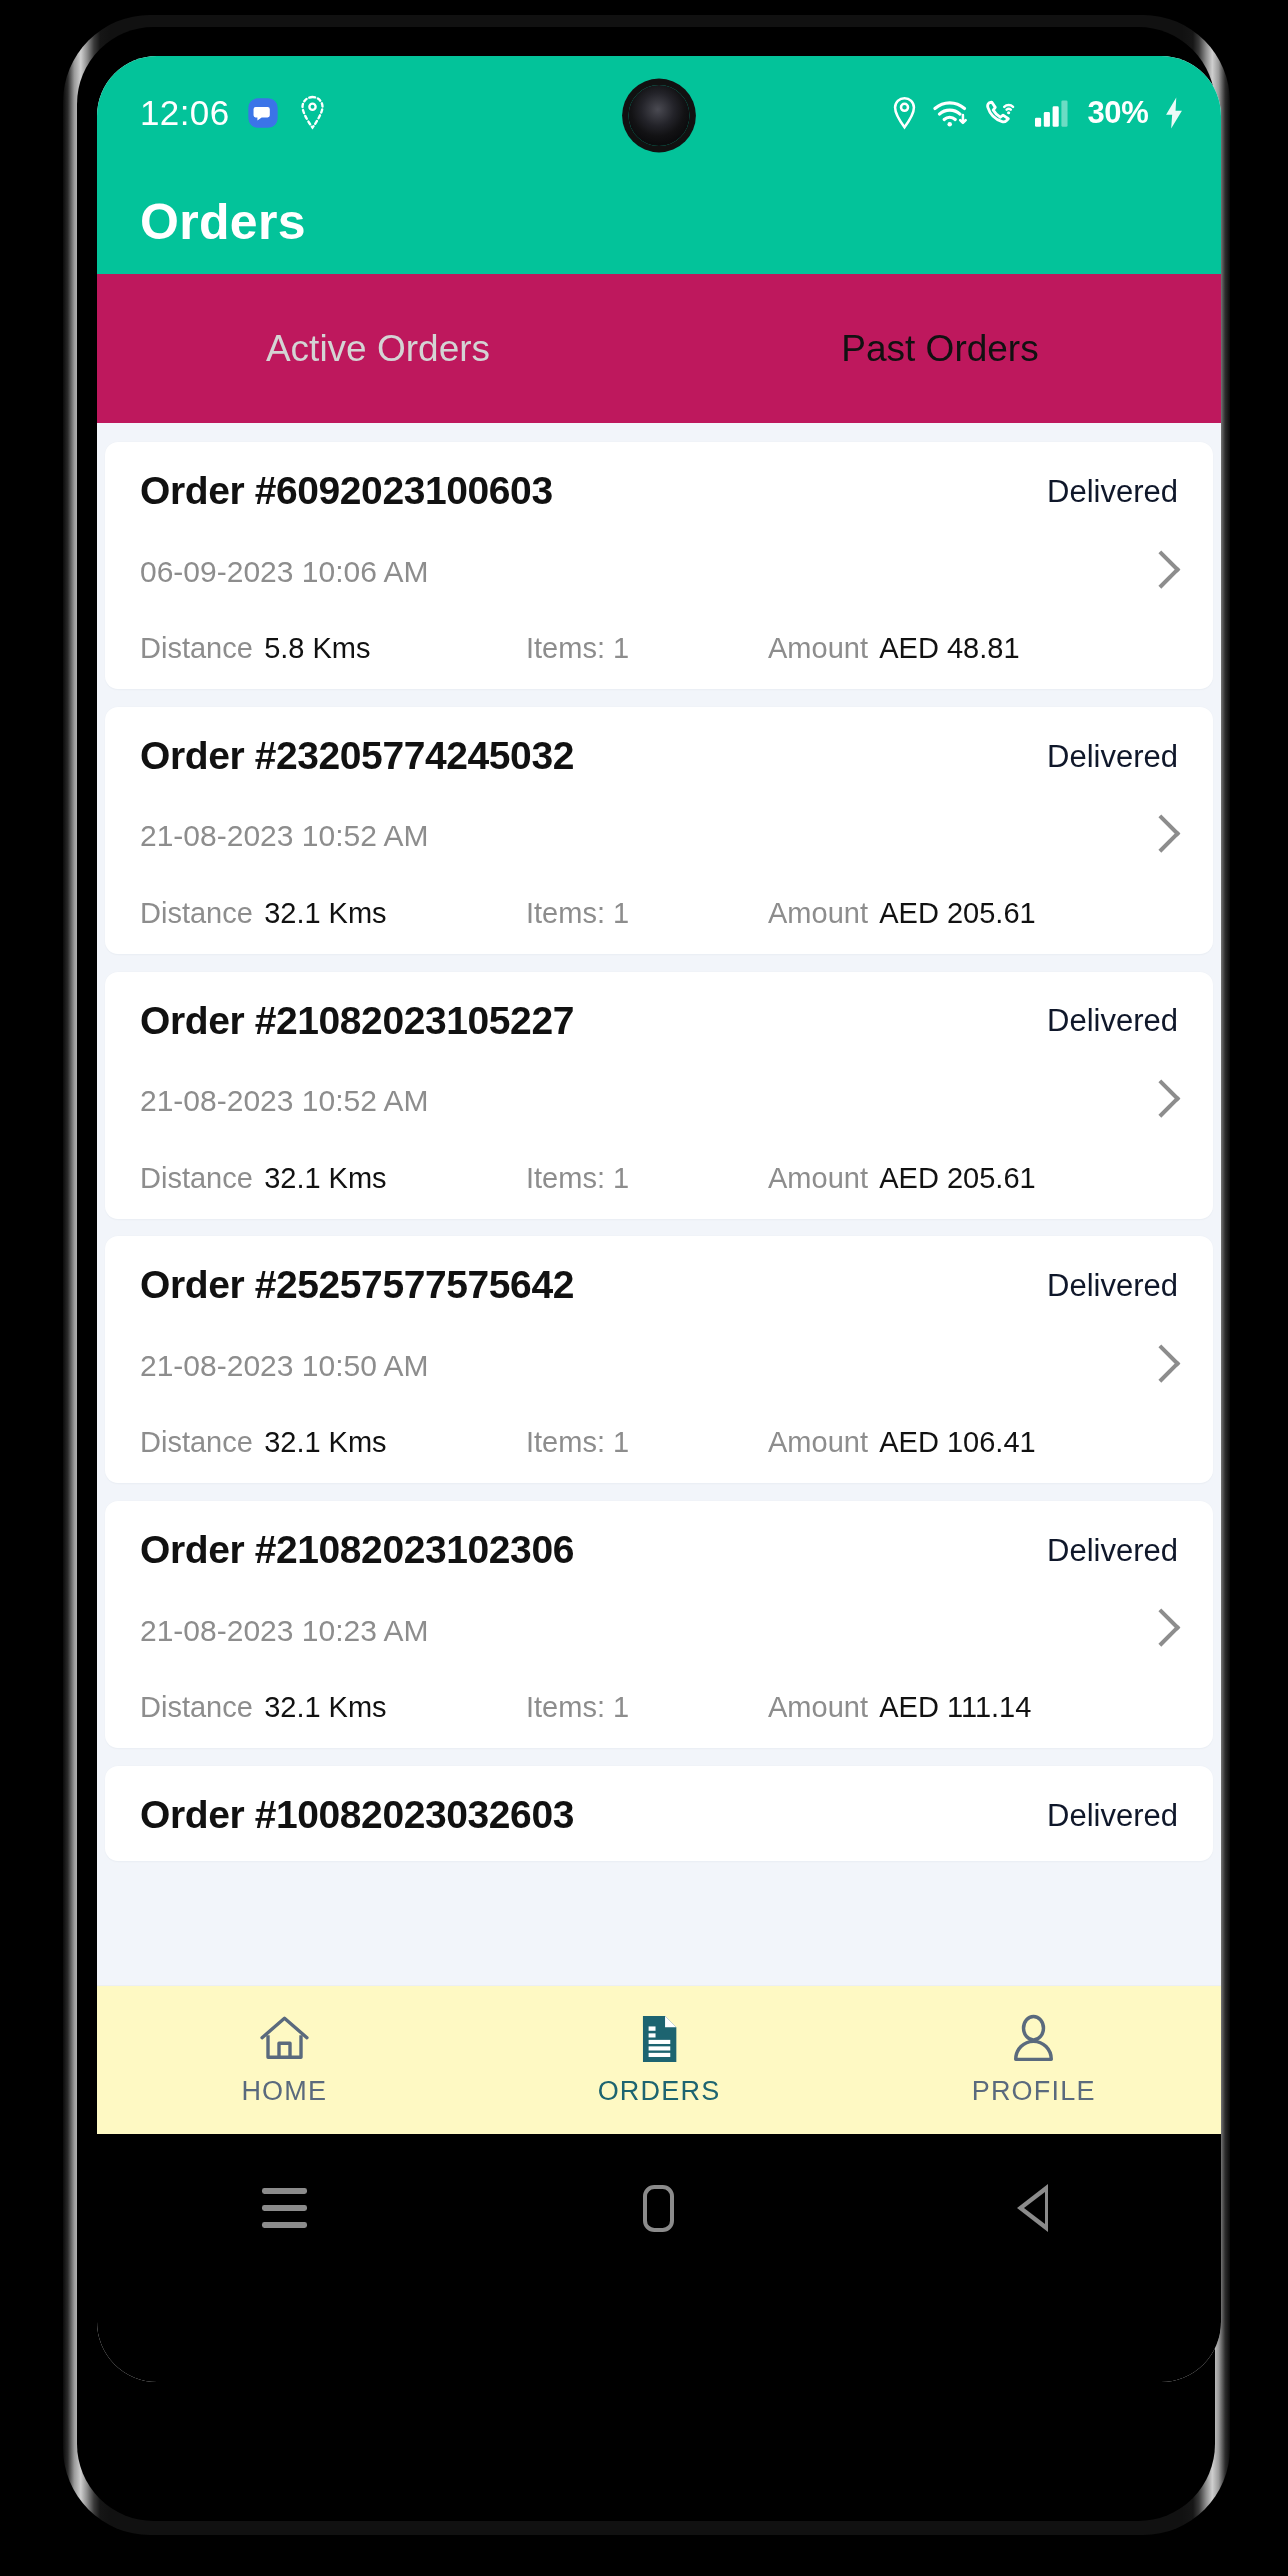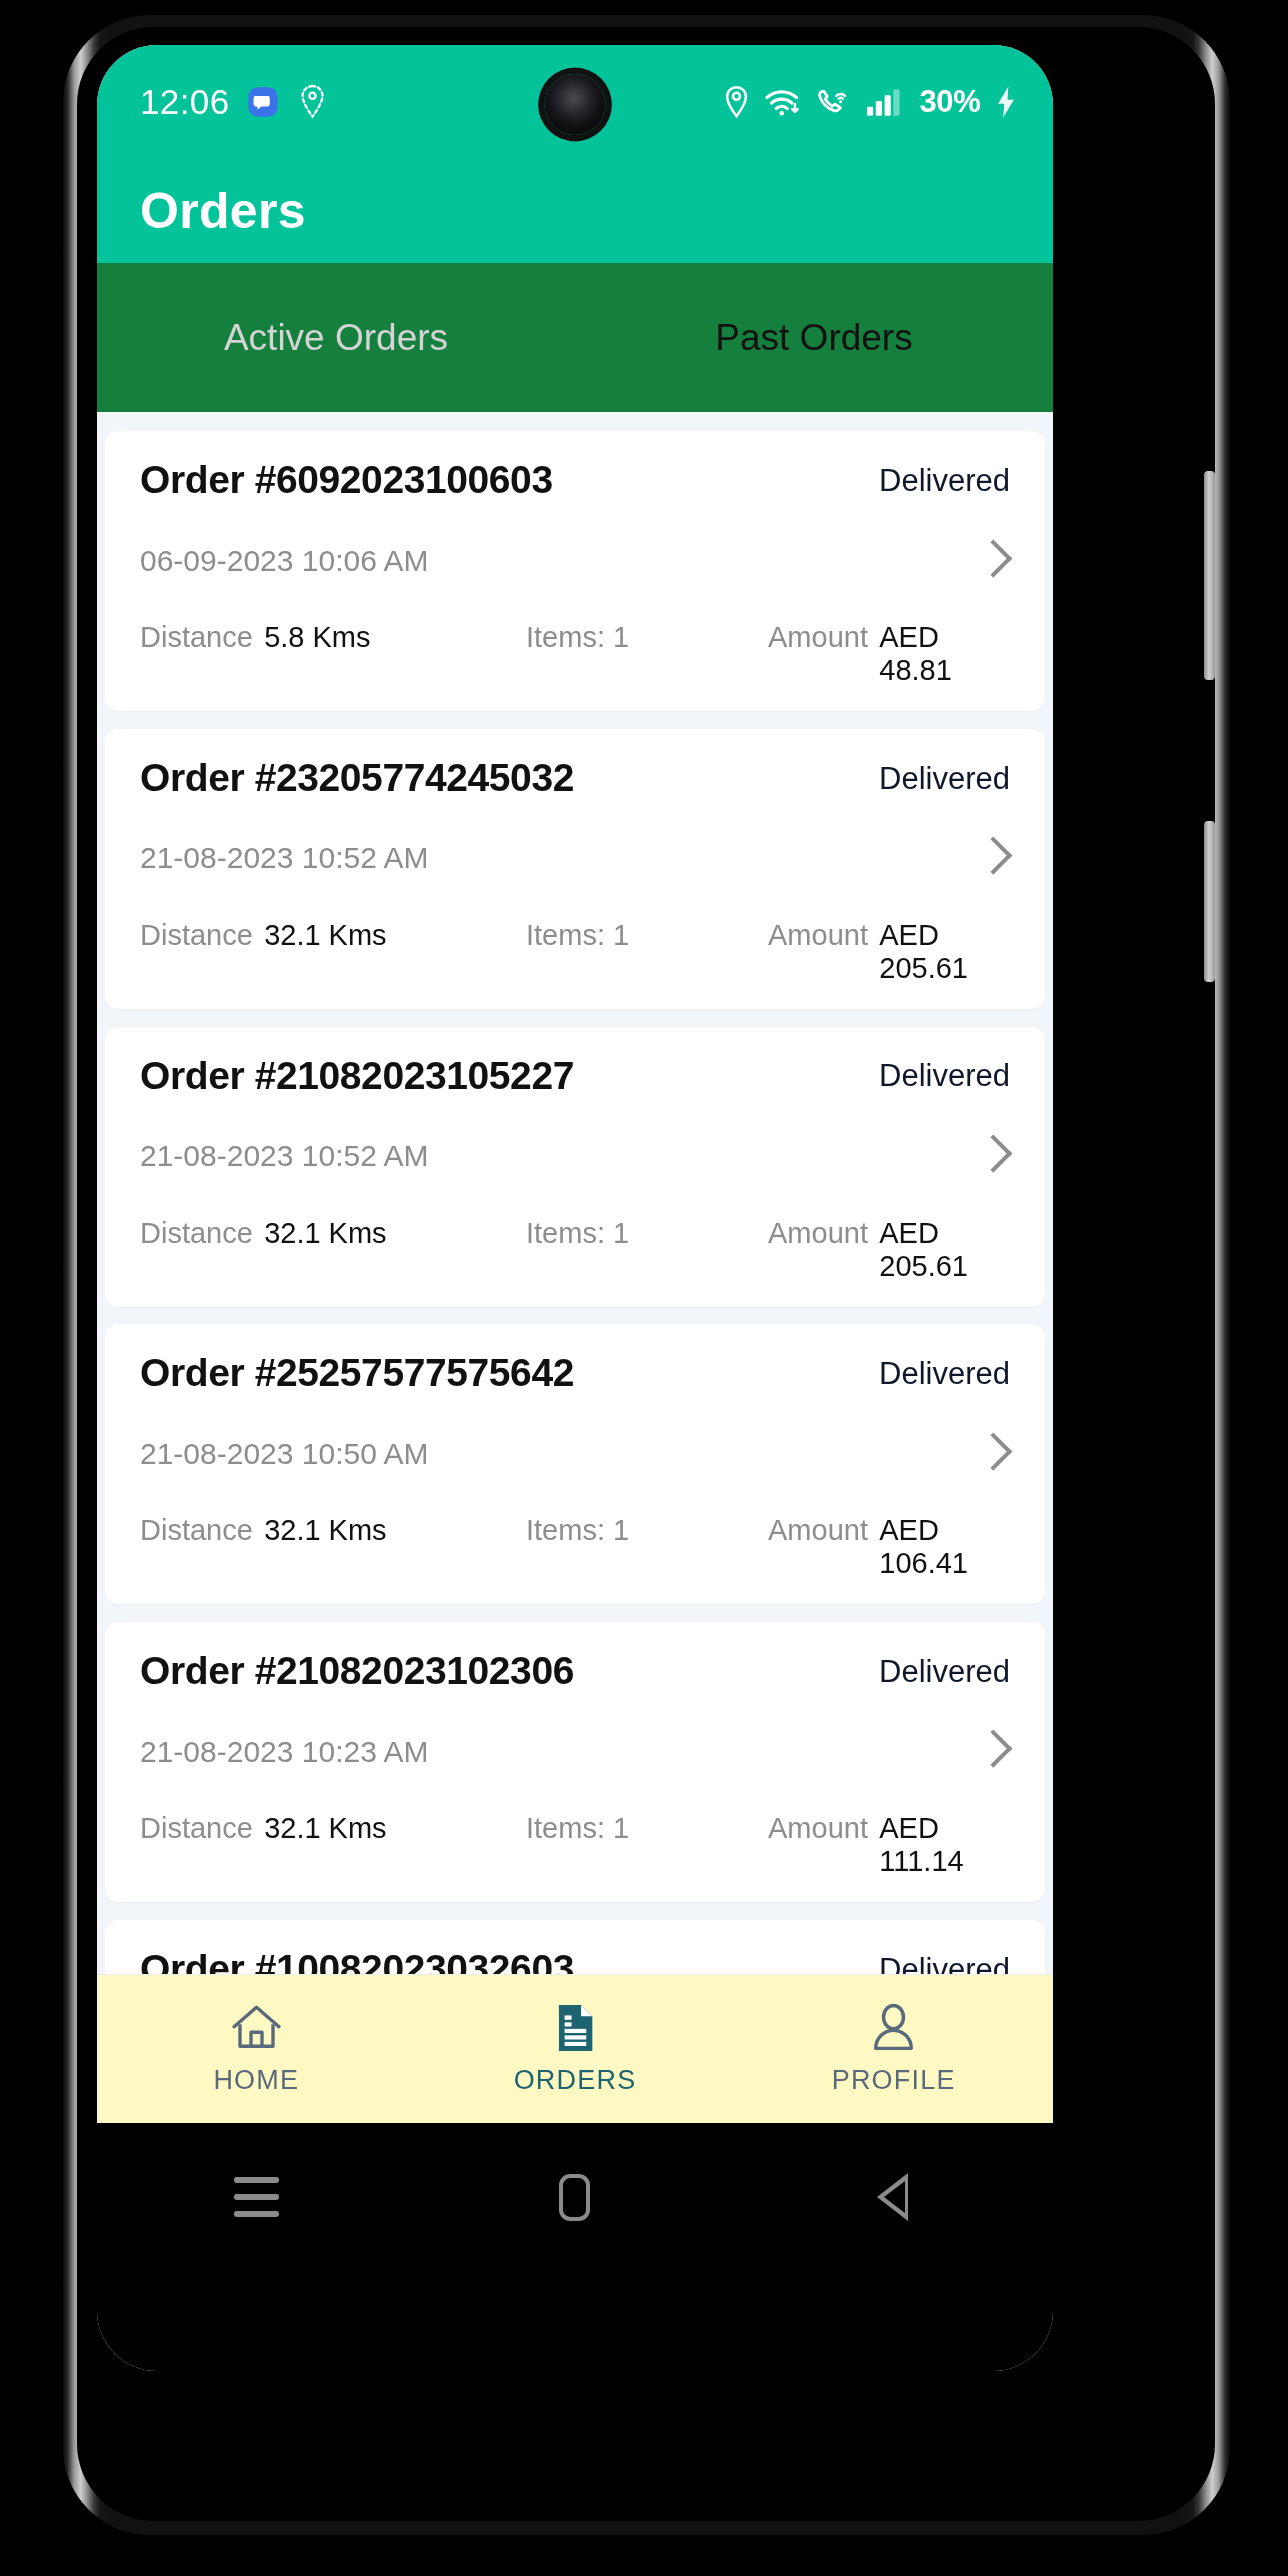--- a/index.html
+++ b/index.html
@@ -30,21 +30,21 @@
   
   .side-btn{
     position:absolute; width:10.5px; border-radius:4px;
     background:linear-gradient(90deg,#8d8d8d,#d2d2d2 45%,#9a9a9a 100%);
   }
   .side-btn.volume{ left:1204px; top:471px; height:209px; }
   .side-btn.power { left:1204px; top:821px; height:161px; }
 
   
   .screen{
-    position:absolute; left:97px; top:45px; width:956px; height:2326px;
+    position:absolute; left:97px; top:56px; width:1124px; height:2326px;
     border-radius:60px; overflow:hidden; background:#fff;
   }
 
   
   .statusbar{
     position:relative; height:113px; width:100%;
     background:#03C39A;
     display:flex; align-items:center; justify-content:space-between;
     padding:0 35px 0 43px;
   }
@@ -65,21 +65,21 @@
 
   
   .appbar{
     background:#03C39A; height:105px; display:flex; align-items:center;
     padding:0 43px;
   }
   .appbar-title{ color:#fff; font-size:50px; font-weight:600; letter-spacing:0.3px; }
 
   
   .tabs{
-    background:#15803d; height:149px; display:flex; align-items:center;
+    background:#be185d; height:149px; display:flex; align-items:center;
   }
   .tab{ flex:1; text-align:center; font-size:37px; }
   .tab.inactive{ color:#d4d4d4; font-weight:400; }
   .tab.active  { color:#111; font-weight:400; }
 
   
   .list{
     background:#f2f5fa; height:1562px; padding:0;
     position:relative; overflow:hidden;
   }

